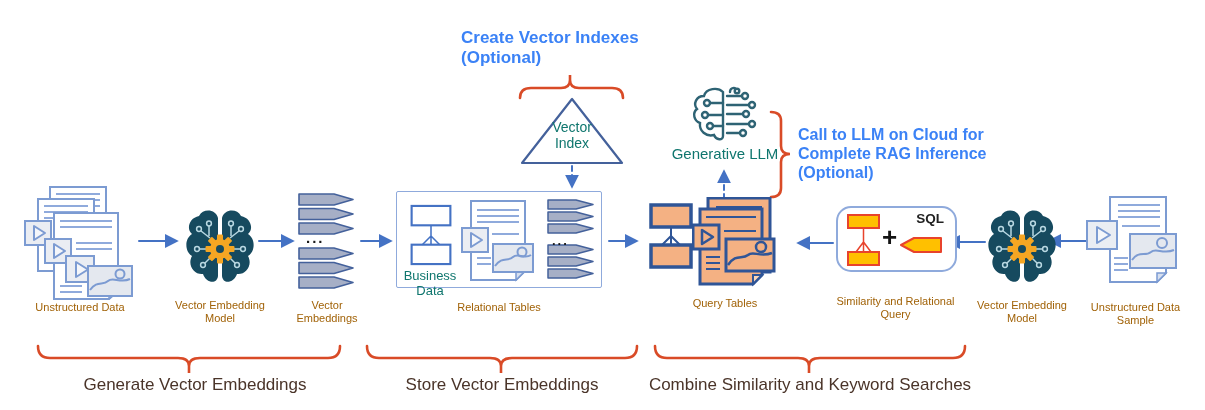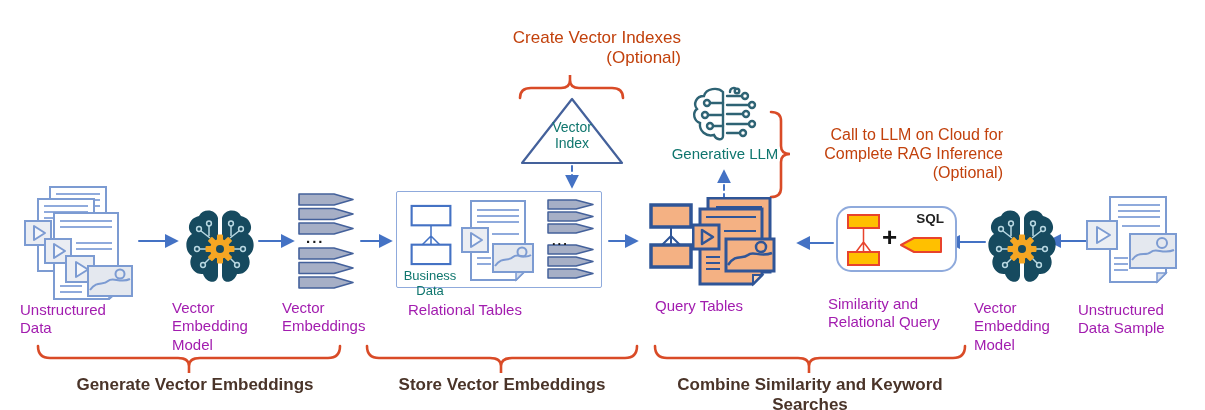--- a/index.html
+++ b/index.html
@@ -1,24 +1,24 @@
 <!DOCTYPE html>
 <html><head>
 <meta charset="utf-8">
 <style>
   html,body{margin:0;padding:0;background:#fff;}
   .canvas{position:relative;width:1205px;height:410px;background:#ffffff;
           font-family:"Liberation Sans",sans-serif;overflow:hidden;}
   .abs{position:absolute;}
-  .node-label{color:#a21caf;font-size:15px;line-height:1.22;}
+  .node-label{color:#a16207;font-size:11px;line-height:1.22;text-align:center;}
   .inner-label{color:#0f766e;text-align:center;line-height:1.12;}
-  .heading{color:#c2410c;font-weight:normal;font-size:17px;line-height:1.2;
-           text-align:right;white-space:pre-line;}
+  .heading{color:#3b82f6;font-weight:bold;font-size:17px;line-height:1.2;
+           text-align:left;white-space:pre-line;}
   .heading.small{font-size:16px;}
-  .stage-label{color:#4A3429;font-weight:bold;font-size:17px;text-align:center;}
+  .stage-label{color:#4A3429;font-weight:normal;font-size:17px;text-align:center;}
   .dots{color:#1a1a1a;font-weight:bold;font-size:15px;letter-spacing:2px;line-height:1;}
   .plus-sign{color:#141414;font-weight:bold;font-size:26px;line-height:1;}
   .sql-label{color:#222;font-weight:bold;font-size:13.5px;}
   .rel-box{border:1.5px solid #8FAADC;background:#fff;border-radius:2px;}
   .sim-box{border:2px solid #8FAADC;background:#fff;border-radius:15px;}
   svg{display:block;}
 </style>
 </head>
 <body>
 

